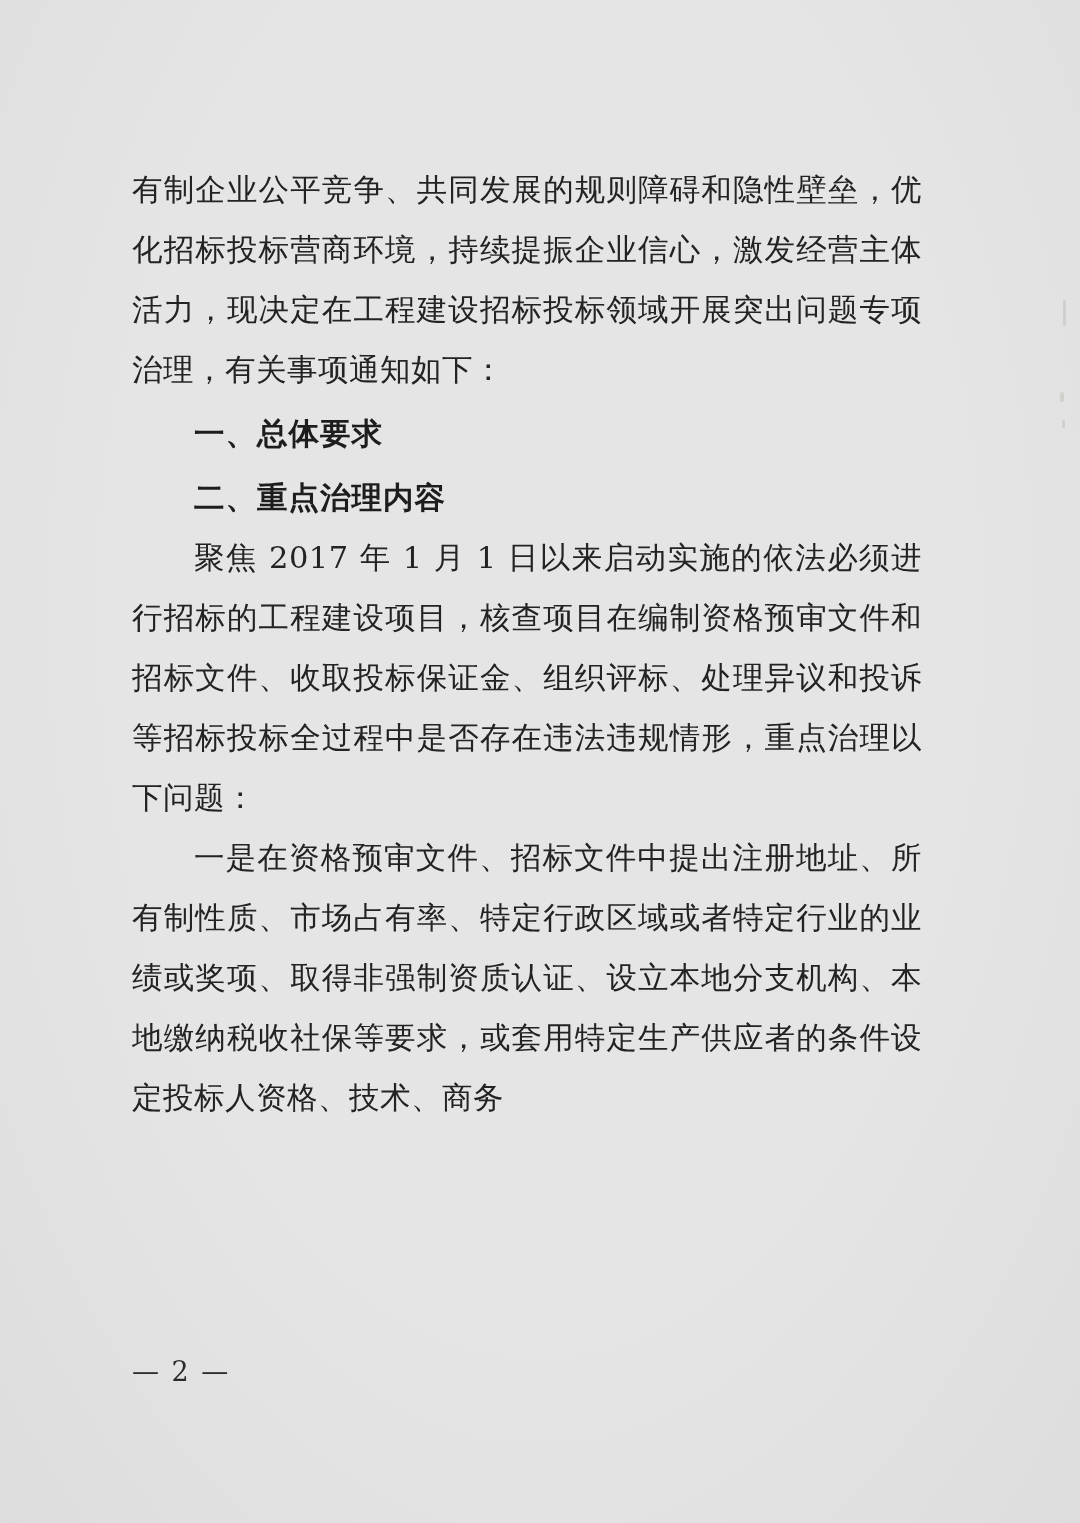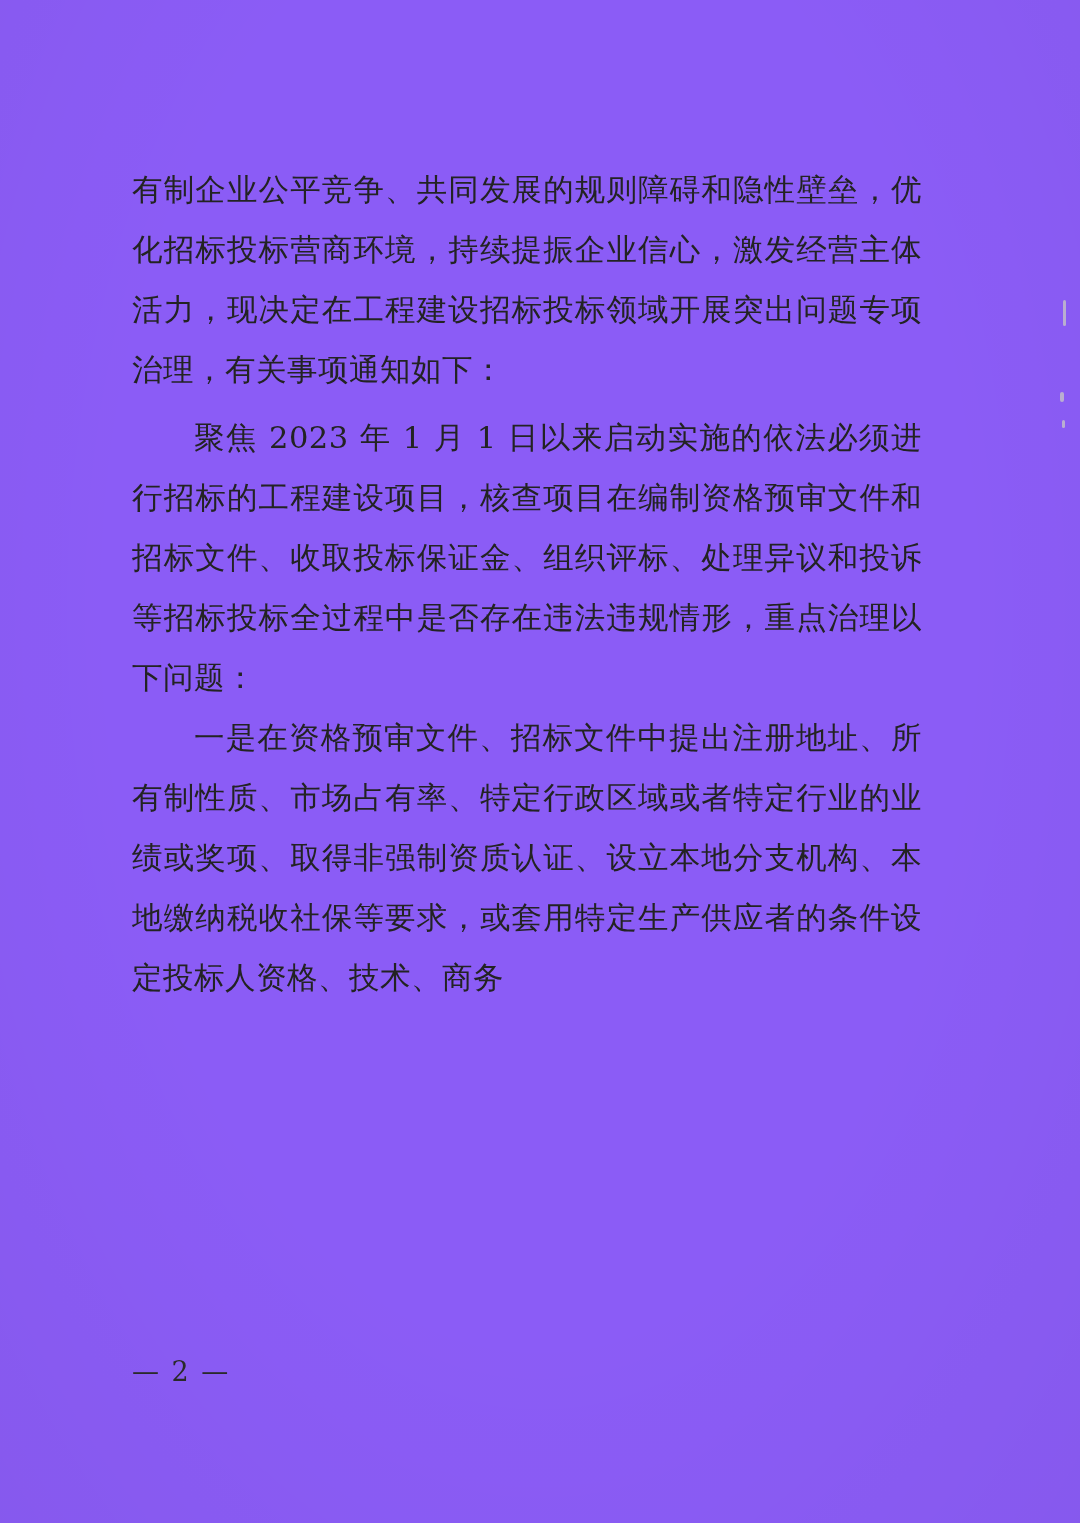--- a/index.html
+++ b/index.html
@@ -10,21 +10,21 @@
     width: 1080px;
     height: 1523px;
     background: #ffffff;
     font-family: "DejaVu Serif", serif;
     overflow: hidden;
   }
   .page {
     position: relative;
     width: 1080px;
     height: 1523px;
-    background: #8b5cf6;
+    background: #e5e5e5;
   }
   
   .page::before {
     content: "";
     position: absolute;
     inset: 0;
     background:
       radial-gradient(ellipse at 50% 40%, rgba(255,255,255,0) 55%, rgba(0,0,0,0.035) 100%);
     pointer-events: none;
   }
@@ -86,26 +86,28 @@
   <div class="edge-mark m1"></div>
   <div class="edge-mark m2"></div>
   <div class="edge-mark m3"></div>
 
   <div class="content">
 
     <p class="para">有制企业公平竞争、共同发展的规则障碍和隐性壁垒，优化招标投标营商环境，持续提振企业信心，激发经营主体活力，现决定在工程建设招标投标领域开展突出问题专项治理，有关事项通知如下：</p>
 
     <div class="spacer-sm"></div>
 
+    <h2 class="heading">一、总体要求</h2>
 
 
     <div class="spacer-sm"></div>
 
+    <h2 class="heading">二、重点治理内容</h2>
 
-    <p class="para indent">聚焦 2023 年 1 月 1 日以来启动实施的依法必须进行招标的工程建设项目，核查项目在编制资格预审文件和招标文件、收取投标保证金、组织评标、处理异议和投诉等招标投标全过程中是否存在违法违规情形，重点治理以下问题：</p>
+    <p class="para indent">聚焦 2017 年 1 月 1 日以来启动实施的依法必须进行招标的工程建设项目，核查项目在编制资格预审文件和招标文件、收取投标保证金、组织评标、处理异议和投诉等招标投标全过程中是否存在违法违规情形，重点治理以下问题：</p>
 
 
     <p class="para indent">一是在资格预审文件、招标文件中提出注册地址、所有制性质、市场占有率、特定行政区域或者特定行业的业绩或奖项、取得非强制资质认证、设立本地分支机构、本地缴纳税收社保等要求，或套用特定生产供应者的条件设定投标人资格、技术、商务</p>
 
   </div>
 
   <div class="footer">— 2 —</div>
 
 </div>
 

